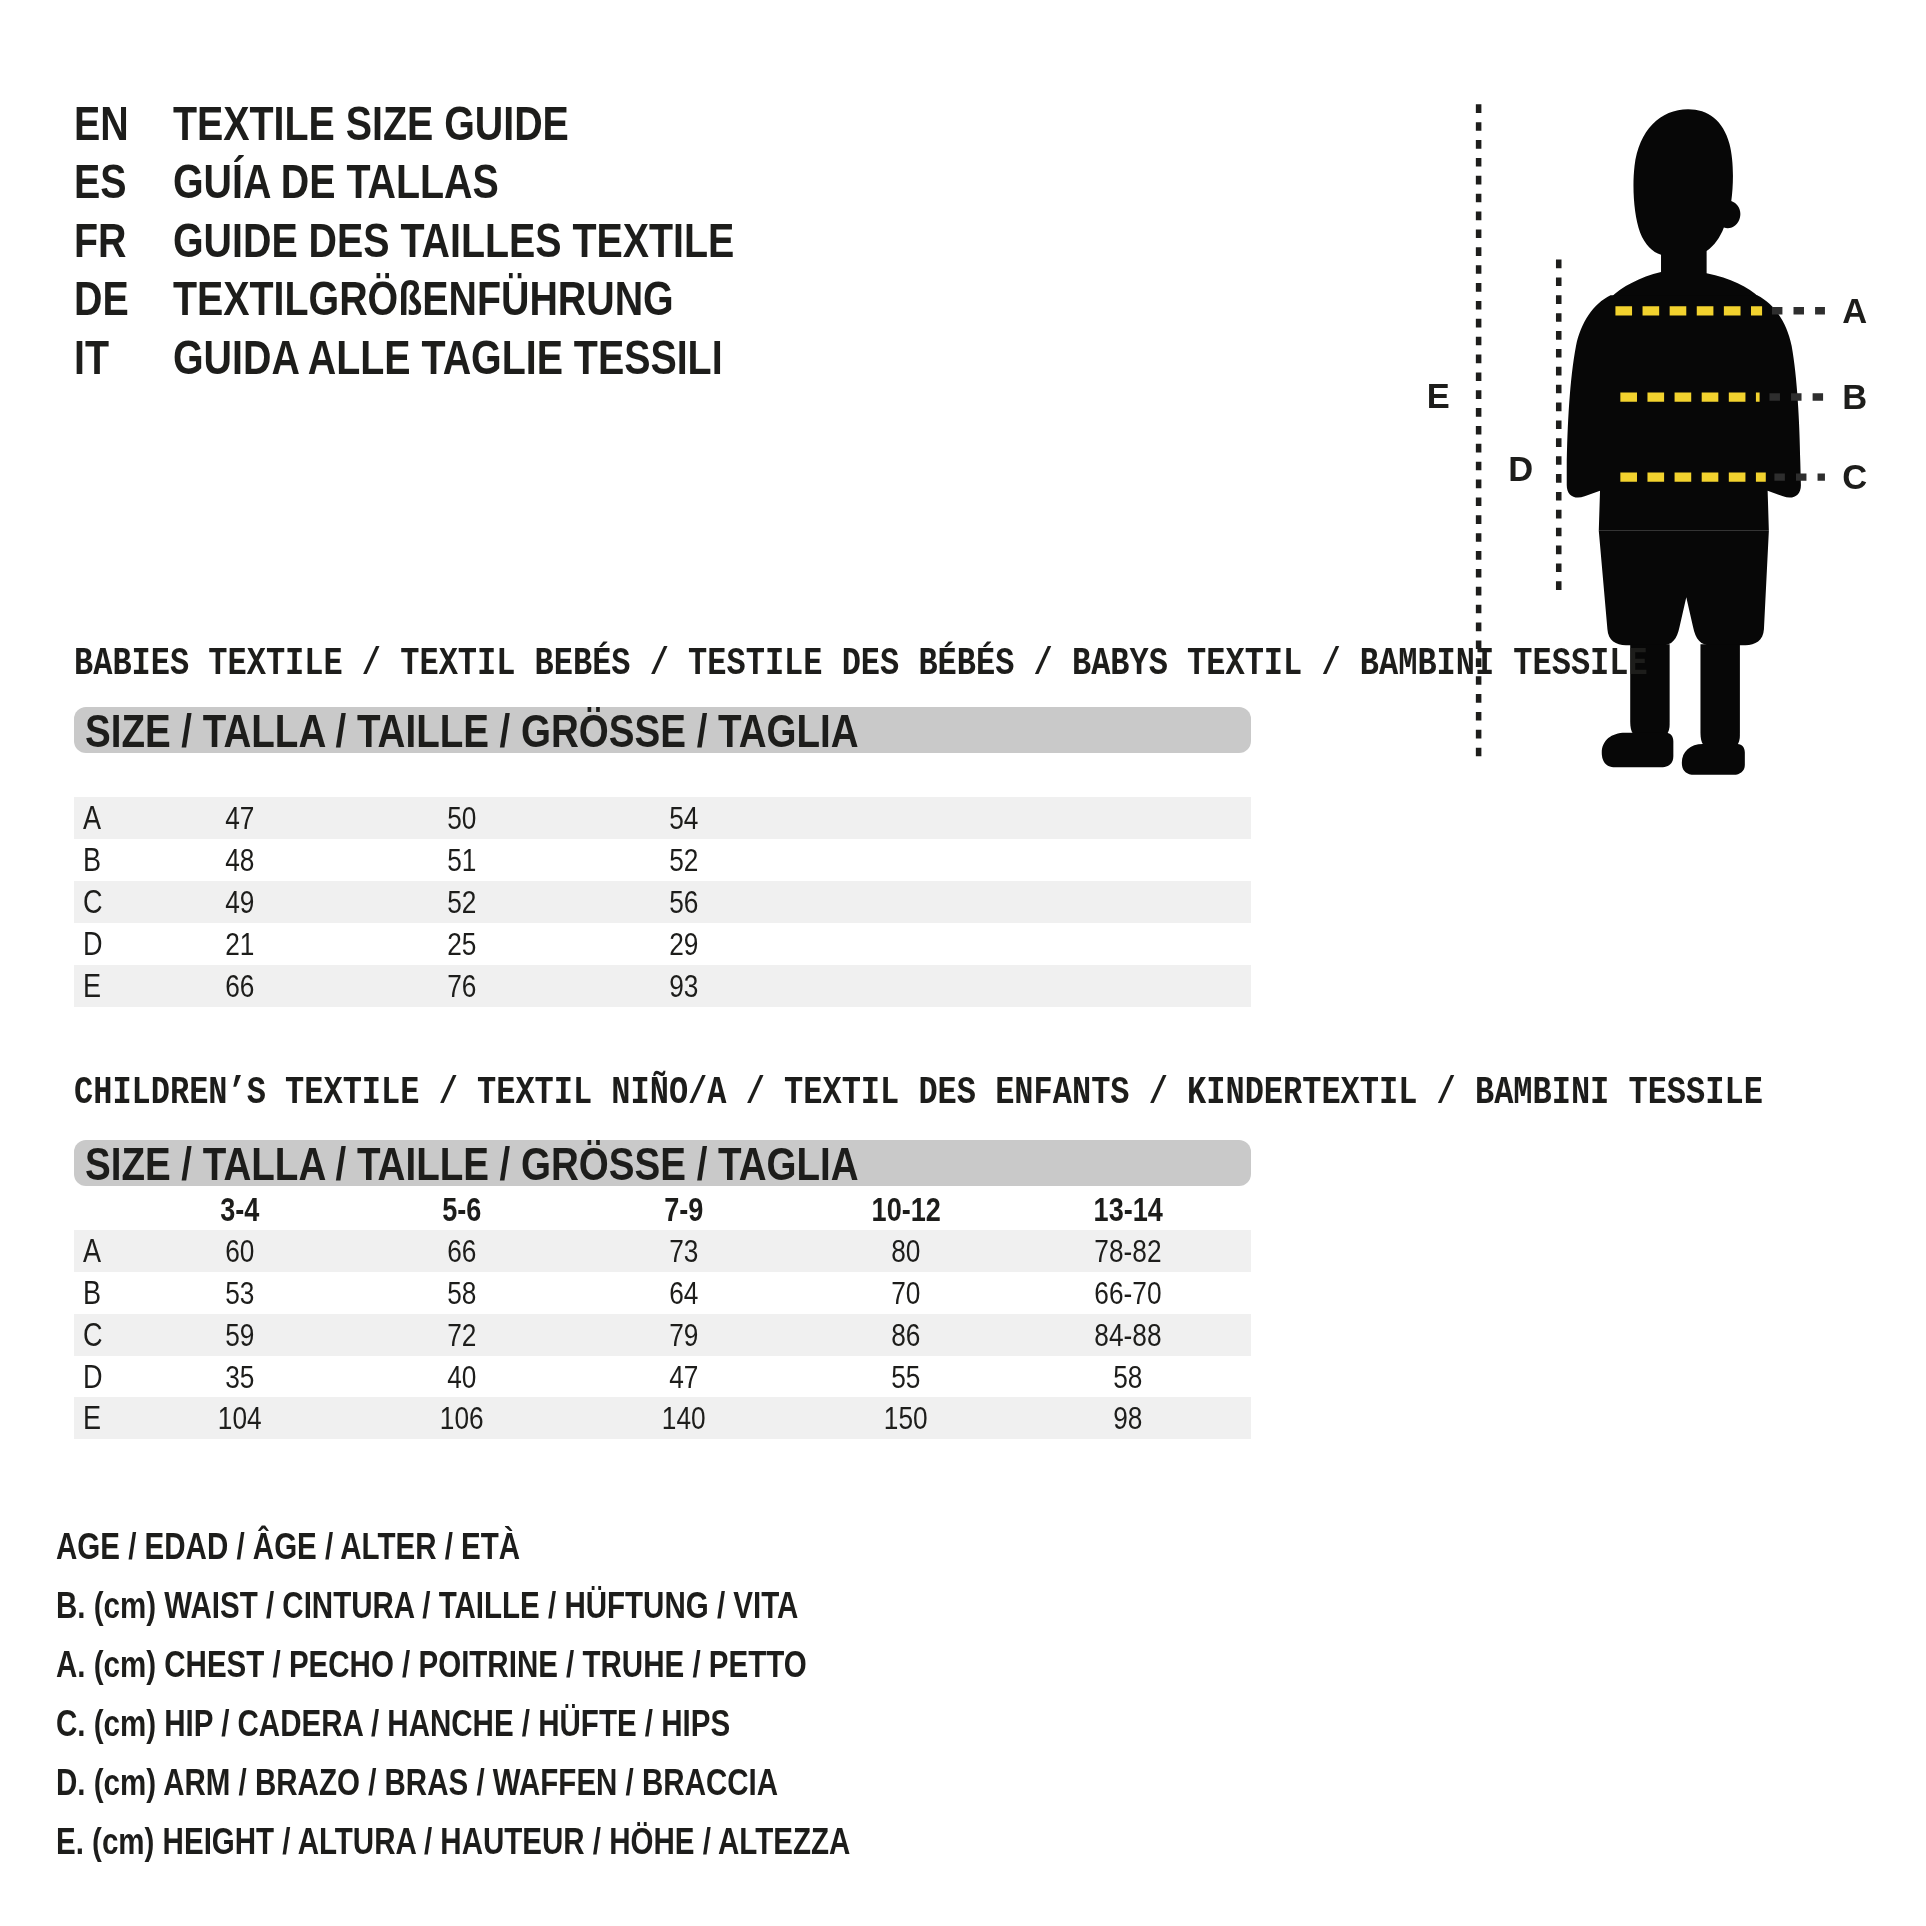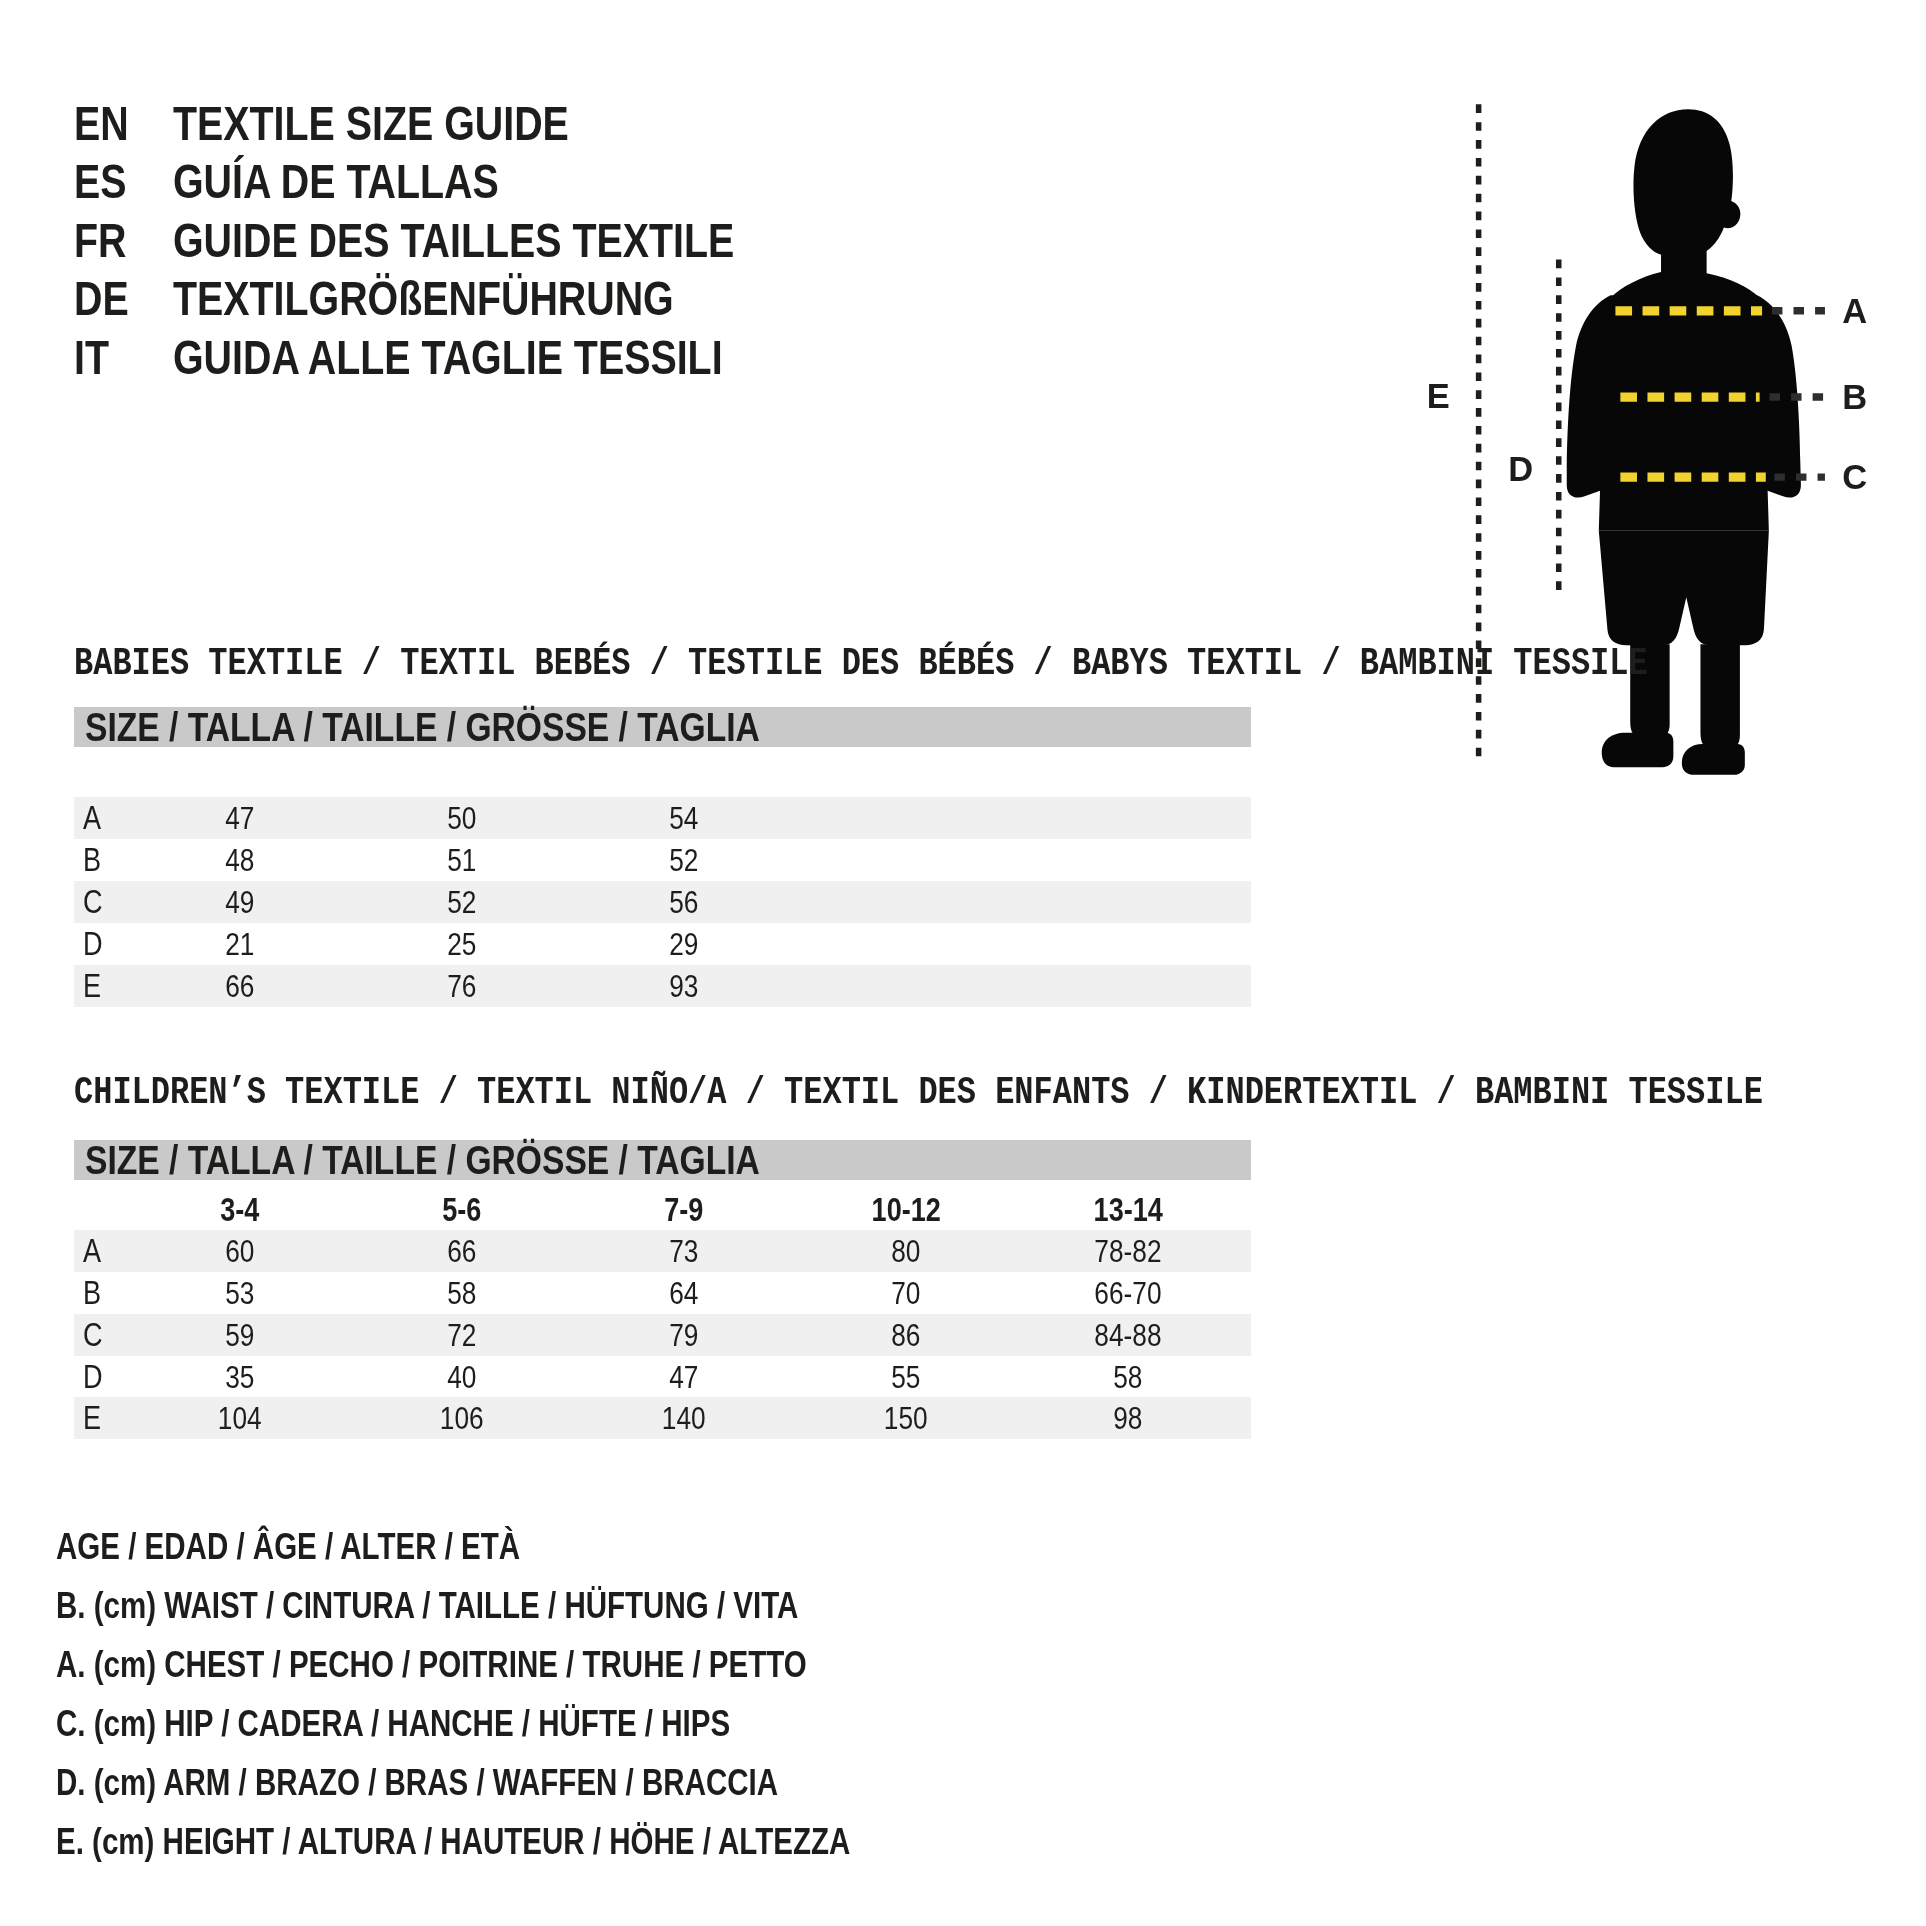--- a/index.html
+++ b/index.html
@@ -33,25 +33,25 @@
   .lang-code { width:99px; }
 
   
   .section-title {
     position:absolute; left:74px;
     font-size:39px; font-weight:700;font-family:Liberation Mono, monospace;
   }
 
   
   .size-bar {
-    position:absolute; left:74px; width:1177px; height:40px;
+    position:absolute; left:74px; width:1177px; height:46px;
     background:#c9c9c9;
     display:flex; align-items:center;
     padding-left:11px;
-    font-size:41px; font-weight:700;
+    font-size:47px; font-weight:700;border-radius:12px;
   }
   .cols-row, .data-row {
     position:absolute; left:74px; width:1177px;
     display:grid; align-items:center;
   }
   .cols-row { height:41px; font-size:33px; font-weight:700; }
   .data-row { height:42px; font-size:32px; }
   .grid-b { grid-template-columns:55px 222px 222px 222px auto; }
   .grid-c { grid-template-columns:55px 222px 222px 222px 222px 222px auto; }
   .data-row.alt { background:#f0f0f0; }

